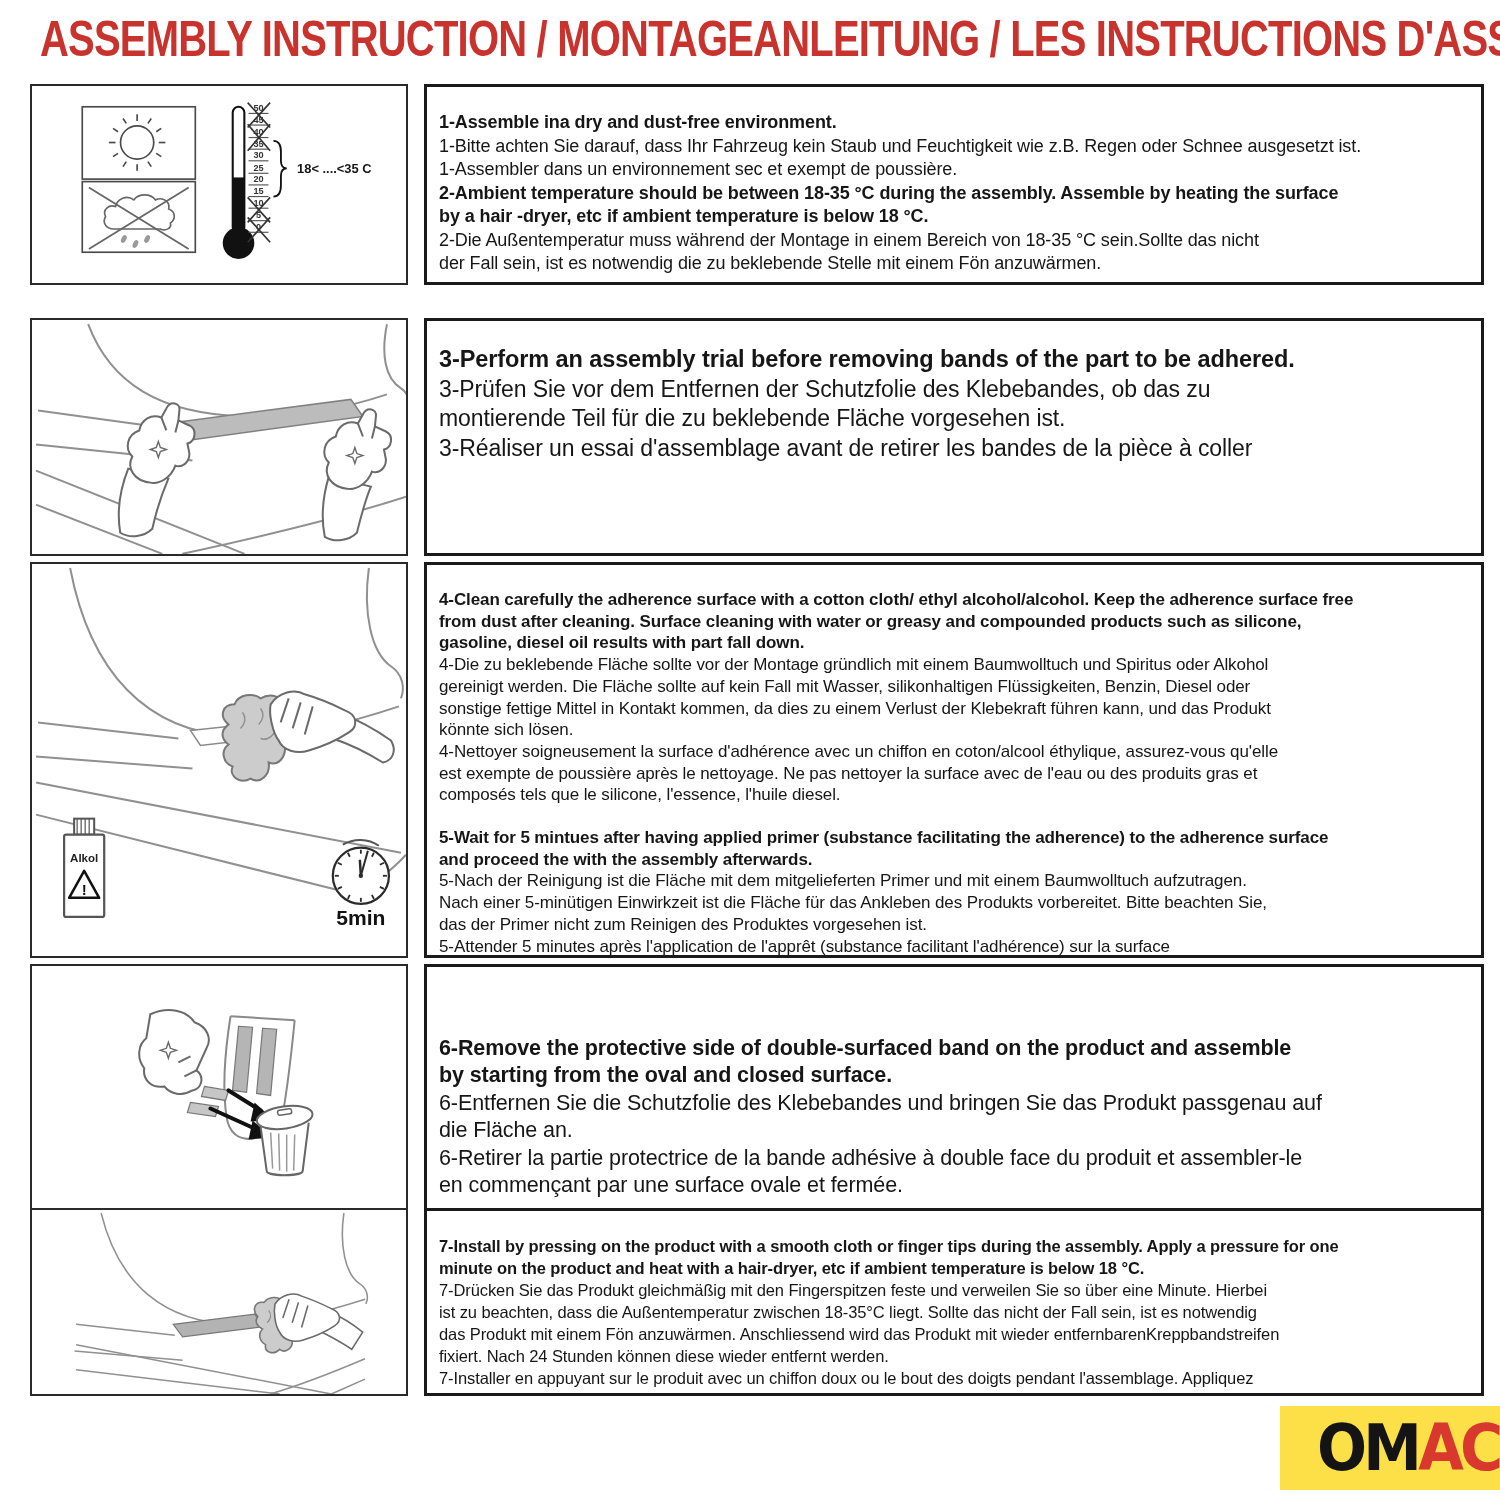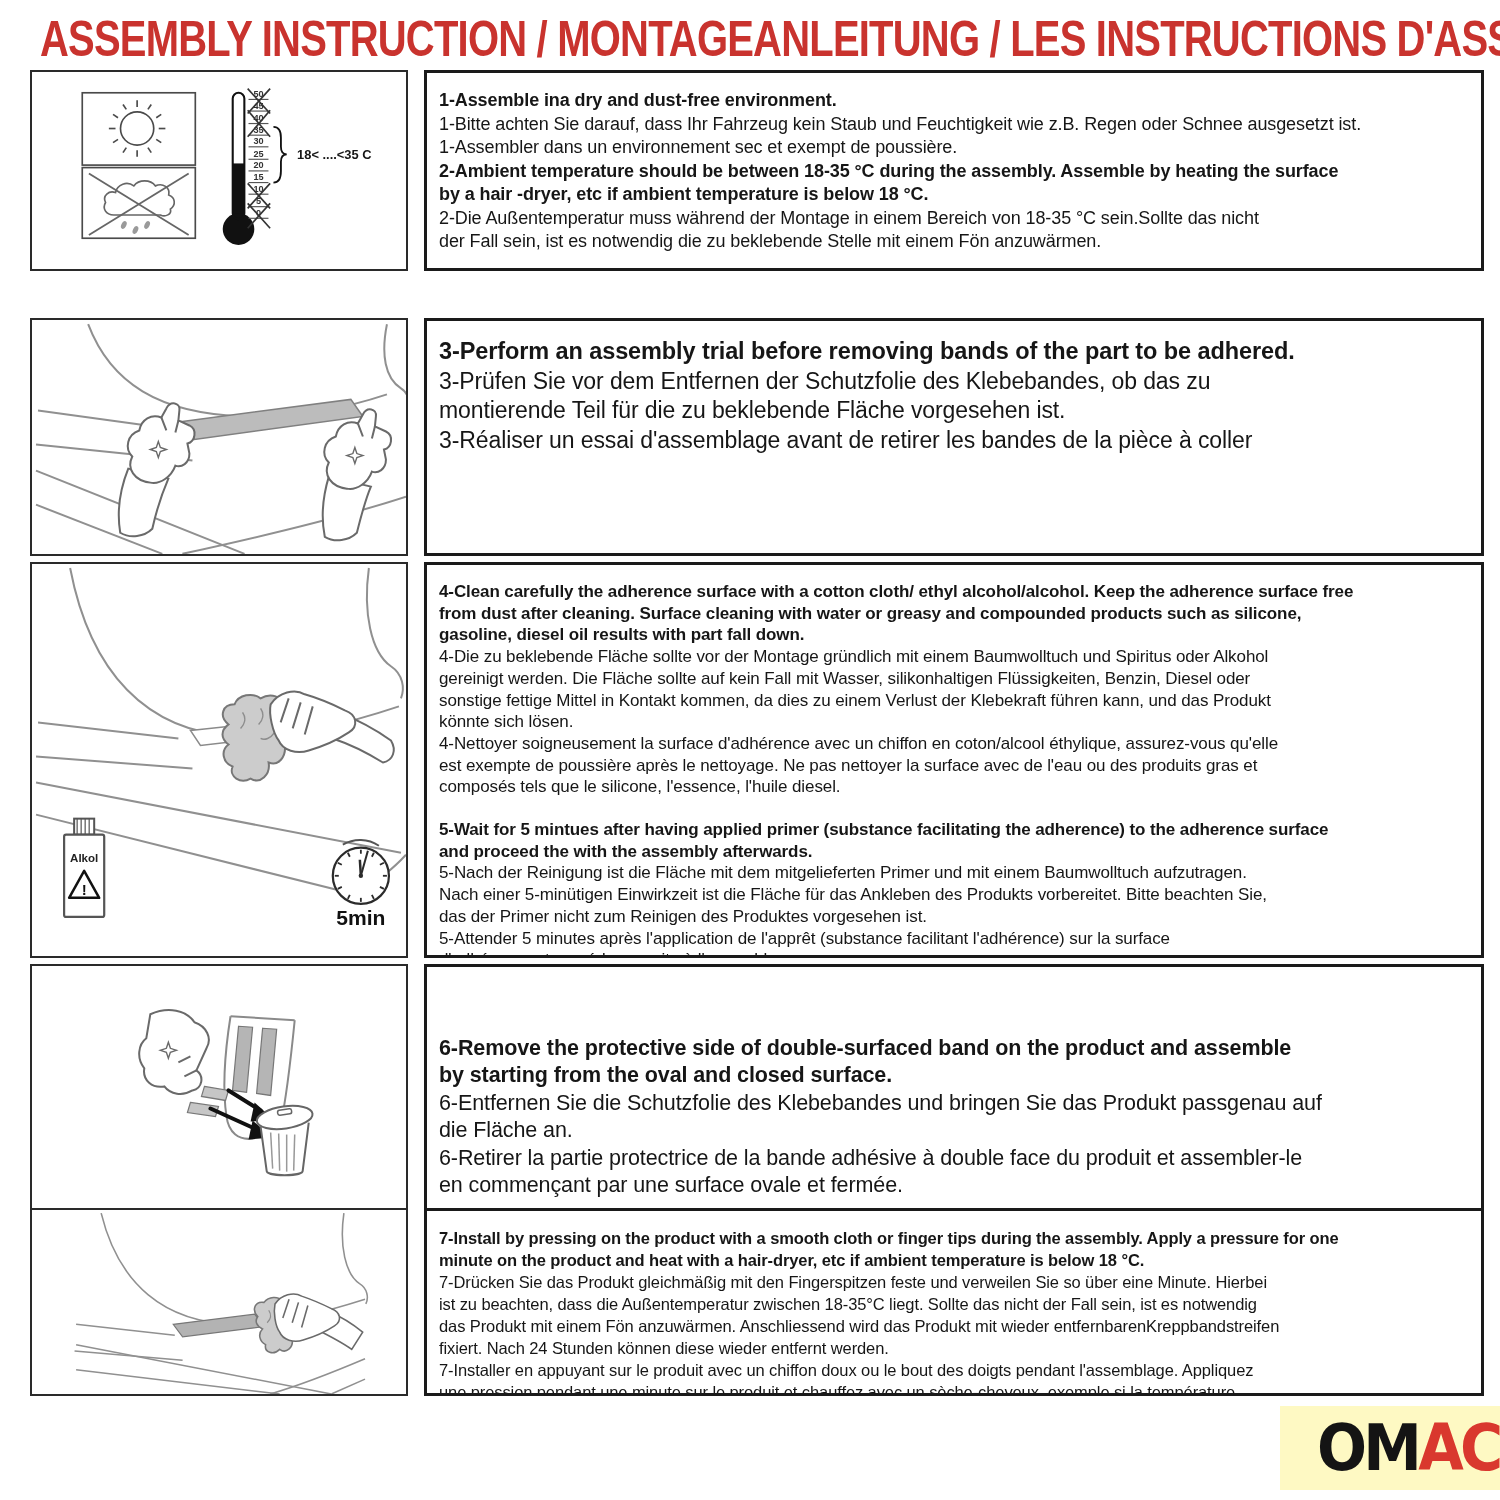--- a/index.html
+++ b/index.html
@@ -7,49 +7,49 @@
         font-family:"Liberation Sans",sans-serif;color:#161616;}
   .title{position:absolute;left:40px;top:10px;font-size:50px;font-weight:bold;
          color:#c9332e;white-space:nowrap;letter-spacing:-1px;
          transform:scaleX(0.80);transform-origin:left top;}
   .row{position:absolute;left:30px;width:1454px;}
   .illus{position:absolute;left:0;top:0;width:378px;height:100%;
          border:2.5px solid #2a2a2a;box-sizing:border-box;background:#fff;}
   .illus svg{display:block;width:100%;height:100%;}
   .txt{position:absolute;left:394px;top:0;width:1060px;height:100%;
        border:3px solid #1a1a1a;box-sizing:border-box;background:#fff;
-       padding:16px 12px;overflow:hidden;letter-spacing:-0.1px;}
+       padding:24px 12px;overflow:hidden;letter-spacing:-0.1px;}
   .txt p{margin:0;white-space:pre-line;}
   .b{font-weight:bold;}
   .txt1 p{font-size:18px;line-height:23.5px;}
   .txt1 .gap{}
   .txt2{display:flex;flex-direction:column;}
   .txt2 p{font-size:23px;line-height:29.5px;}
   .txt2 .b{font-size:23.5px;}
   .txt3 p{font-size:17px;line-height:21.7px;}
   .txt3 .gap{margin-top:21px;}
   .txt4{display:flex;flex-direction:column;justify-content:center;}
   .txt4 p{font-size:21.5px;line-height:27.5px;}
   .txt5 p{font-size:16.5px;line-height:22px;}
-  .logo{position:absolute;left:1280px;top:1406px;width:220px;height:84px;background:#fef9c3;
+  .logo{position:absolute;left:1280px;top:1406px;width:220px;height:84px;background:#fde047;
         display:flex;align-items:center;justify-content:flex-end;}
   .logo-text{font-family:"DejaVu Sans",sans-serif;font-weight:bold;font-size:64px;
              letter-spacing:-4px;line-height:1;transform:scaleX(0.92);transform-origin:right center;}
   .logo-black{color:#141414;}
   .logo-red{color:#d9382e;}
   svg text{font-family:"Liberation Sans",sans-serif;}
 </style>
 </head>
 <body>
 
 <div class="page">
 
   <div class="title">ASSEMBLY INSTRUCTION / MONTAGEANLEITUNG / LES INSTRUCTIONS D'ASSEMBLAGE</div>
 
-  <div class="row" style="top:70px;height:201px;">
+  <div class="row" style="top:84px;height:201px;">
     <div class="illus">
       <svg viewBox="0 0 373 237">
         <g stroke="#4a4a4a" stroke-width="2" fill="none">
           <rect x="22" y="25" width="136" height="87"></rect>
           <circle cx="88" cy="68" r="20"></circle>
           <line x1="114" y1="68" x2="122" y2="68"></line>
             <line x1="111" y1="81" x2="117" y2="85"></line>
           <line x1="101" y1="91" x2="105" y2="97"></line>
             <line x1="88" y1="94" x2="88" y2="102"></line>
           <line x1="75" y1="91" x2="71" y2="97"></line>

